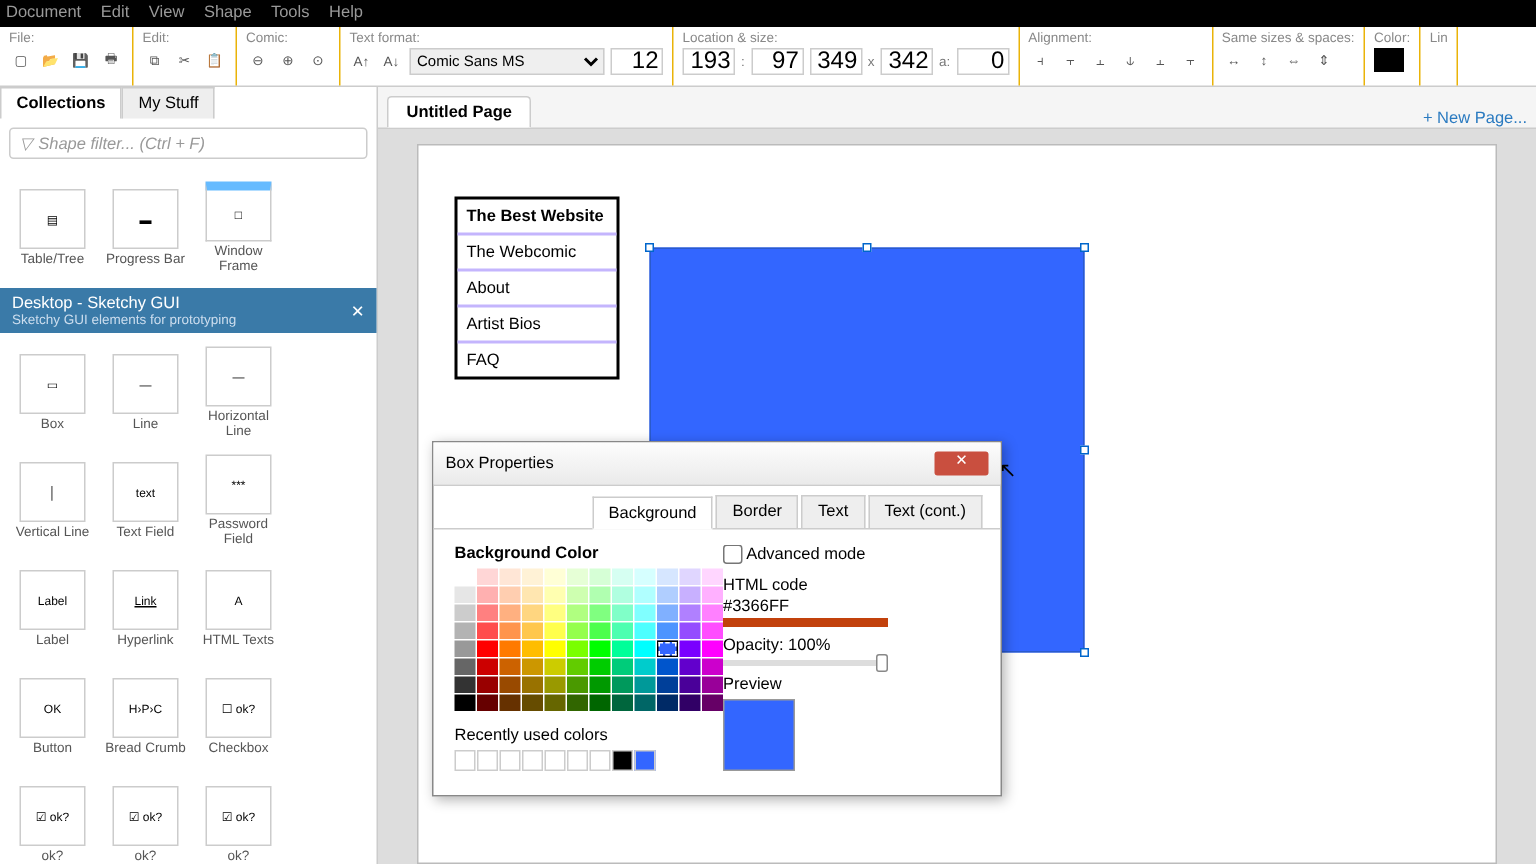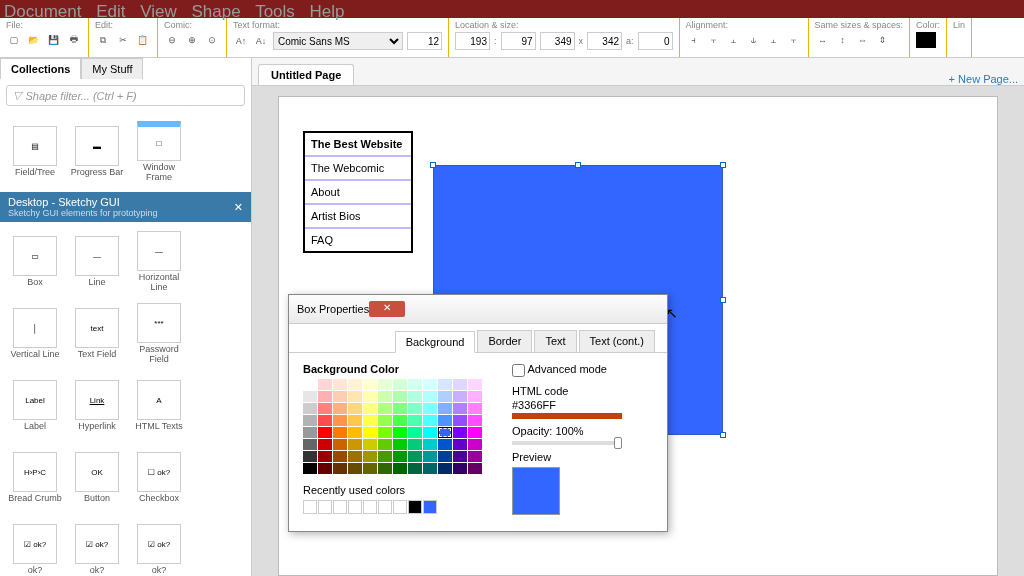--- a/index.html
+++ b/index.html
@@ -1,27 +1,27 @@
 <!DOCTYPE html>
 <html><head>
 <meta charset="utf-8">
 <style>
 * { box-sizing: border-box; margin: 0; padding: 0; font-family: Arial, sans-serif; }
 body { width: 1024px; height: 576px; background: #f5f5f5; overflow: hidden; position: relative; }
 
-.menubar { height: 18px; background: #7f1d1d; padding: 2px 4px; font-size: 17px; color: #999; }
+.menubar { height: 18px; background: #000000; padding: 2px 4px; font-size: 11px; color: #999; }
 .menubar span { margin-right: 10px; cursor: pointer; }
 
 .toolbar { height: 40px; background: #fff; border-bottom: 1px solid #ccc; display: flex; font-size: 9px; color: #777; }
 .tool-group { border-right: 1px solid #eab308; padding: 2px 6px; display: flex; flex-direction: column; }
 .tool-group-label { font-size: 9px; color: #888; margin-bottom: 2px; }
 .tool-icons { display: flex; gap: 4px; align-items: center; }
 .icon-btn { width: 16px; height: 16px; display: flex; align-items: center; justify-content: center; color: #555; cursor: pointer; }
 .font-select { height: 18px; font-size: 10px; width: 130px; border: 1px solid #ccc; }
-.num-input { width: 35px; height: 18px; font-size: 10px; border: 1px solid #ccc; text-align: right; padding-right: 2px; }
+.num-input { width: 35px; height: 18px; font-size: 16px; border: 1px solid #ccc; text-align: right; padding-right: 2px; }
 .color-swatch { width: 20px; height: 16px; border: 1px solid #000; background: #000; }
 
 .main { display: flex; height: calc(576px - 58px); }
 
 .sidebar { width: 252px; background: #fff; border-right: 1px solid #ccc; display: flex; flex-direction: column; }
 .side-tabs { display: flex; font-size: 11px; }
 .side-tab { padding: 4px 10px; border: 1px solid #ccc; background: #eee; cursor: pointer; border-bottom: none; }
 .side-tab.active { background: #fff; font-weight: bold; }
 .filter-box { margin: 6px; border: 1px solid #ccc; padding: 3px 6px; border-radius: 3px; color: #999; font-size: 11px; font-style: italic; display: flex; align-items: center; gap: 4px; }
 
@@ -43,26 +43,26 @@
 
 .mockup-nav { position: absolute; top: 34px; left: 24px; border: 2px solid #000; width: 110px; font-family: 'Comic Sans MS', cursive; font-size: 11px; }
 .mockup-nav div { border-bottom: 2px solid #c4b5fd; padding: 5px 6px; }
 .mockup-nav div:first-child { font-weight: bold; }
 .mockup-nav div:last-child { border-bottom: none; }
 
 .blue-box { position: absolute; top: 68px; left: 154px; width: 290px; height: 270px; background: #3366FF; border: 1px solid #2a5acc; }
 .sel-handle { position: absolute; width: 6px; height: 6px; background: #fff; border: 1px solid #06c; }
 
 .dialog { position: absolute; left: 288px; top: 294px; width: 380px; background: #fff; border: 1px solid #888; box-shadow: 2px 2px 8px rgba(0,0,0,.3); font-size: 11px; }
-.dlg-title { background: linear-gradient(#fdfdfd,#eaeaea); padding: 6px 8px; display: flex; align-items: center; border-bottom: 1px solid #ccc; }
+.dlg-title { background: linear-gradient(#fdfdfd,#eaeaea); padding: 6px 8px; display: flex; justify-content: space-between; align-items: center; border-bottom: 1px solid #ccc; }
 .dlg-close { background: #c94f3f; color: #fff; width: 36px; height: 16px; text-align: center; border-radius: 2px; font-size: 10px; line-height: 14px; cursor: pointer; }
 .dlg-tabs { display: flex; border-bottom: 1px solid #ccc; padding: 6px 10px 0; justify-content: flex-end; }
 .dlg-tab { padding: 4px 10px; border: 1px solid #ccc; background: #eee; margin-right: 2px; cursor: pointer; font-size: 11px; border-bottom: none; }
 .dlg-tab.active { background: #fff; border-bottom: 1px solid #fff; position: relative; top: 1px; }
-.dlg-body { padding: 10px 14px; display: flex; gap: 30px; }
+.dlg-body { padding: 10px 14px; display: flex; }
 .dlg-body h4 { font-size: 11px; margin-bottom: 4px; }
 .color-palette { display: grid; grid-template-columns: repeat(12, 14px); gap: 1px; margin-bottom: 10px; }
 .pc { width: 14px; height: 11px; cursor: pointer; }
 .pc.sel { outline: 1px dashed #fff; outline-offset: -2px; border: 1px solid #000; }
 .recent-row { display: flex; gap: 1px; }
 .recent-row .rc { width: 14px; height: 14px; border: 1px solid #ccc; }
 .dlg-right label { display: block; margin-bottom: 8px; }
 .dlg-right input[type=checkbox] { vertical-align: middle; }
 .dlg-right .field { margin-bottom: 6px; }
 .dlg-right .val { border-bottom: 6px solid #c2410c; padding: 2px 0; display: block; width: 110px; }
@@ -167,21 +167,21 @@
       <div class="side-tab active">Collections</div>
       <div class="side-tab">My Stuff</div>
     </div>
     <div class="filter-box">
       <span>▽</span>
       <span>Shape filter... (Ctrl + F)</span>
     </div>
     <div class="shape-grid" style="flex:0 0 auto;">
       <div class="shape-item">
           <div class="shape-thumb">▤</div>
-          <div class="shape-label">Field/Tree</div>
+          <div class="shape-label">Table/Tree</div>
         </div>
       <div class="shape-item">
           <div class="shape-thumb">▬</div>
           <div class="shape-label">Progress Bar</div>
         </div>
       <div class="shape-item">
           <div class="shape-thumb" style="border-top:6px solid #6bf;">□</div>
           <div class="shape-label">Window Frame</div>
         </div>
     </div>
@@ -225,26 +225,26 @@
           <div class="shape-thumb">
             <u>Link</u>
           </div>
           <div class="shape-label">Hyperlink</div>
         </div>
         <div class="shape-item">
           <div class="shape-thumb">A</div>
           <div class="shape-label">HTML Texts</div>
         </div>
         <div class="shape-item">
+          <div class="shape-thumb">OK</div>
+          <div class="shape-label">Button</div>
+        </div>
+        <div class="shape-item">
           <div class="shape-thumb">H›P›C</div>
           <div class="shape-label">Bread Crumb</div>
-        </div>
-        <div class="shape-item">
-          <div class="shape-thumb">OK</div>
-          <div class="shape-label">Button</div>
         </div>
         <div class="shape-item">
           <div class="shape-thumb">☐ ok?</div>
           <div class="shape-label">Checkbox</div>
         </div>
         <div class="shape-item">
           <div class="shape-thumb">☑ ok?</div>
           <div class="shape-label">ok?</div>
         </div>
         <div class="shape-item">

